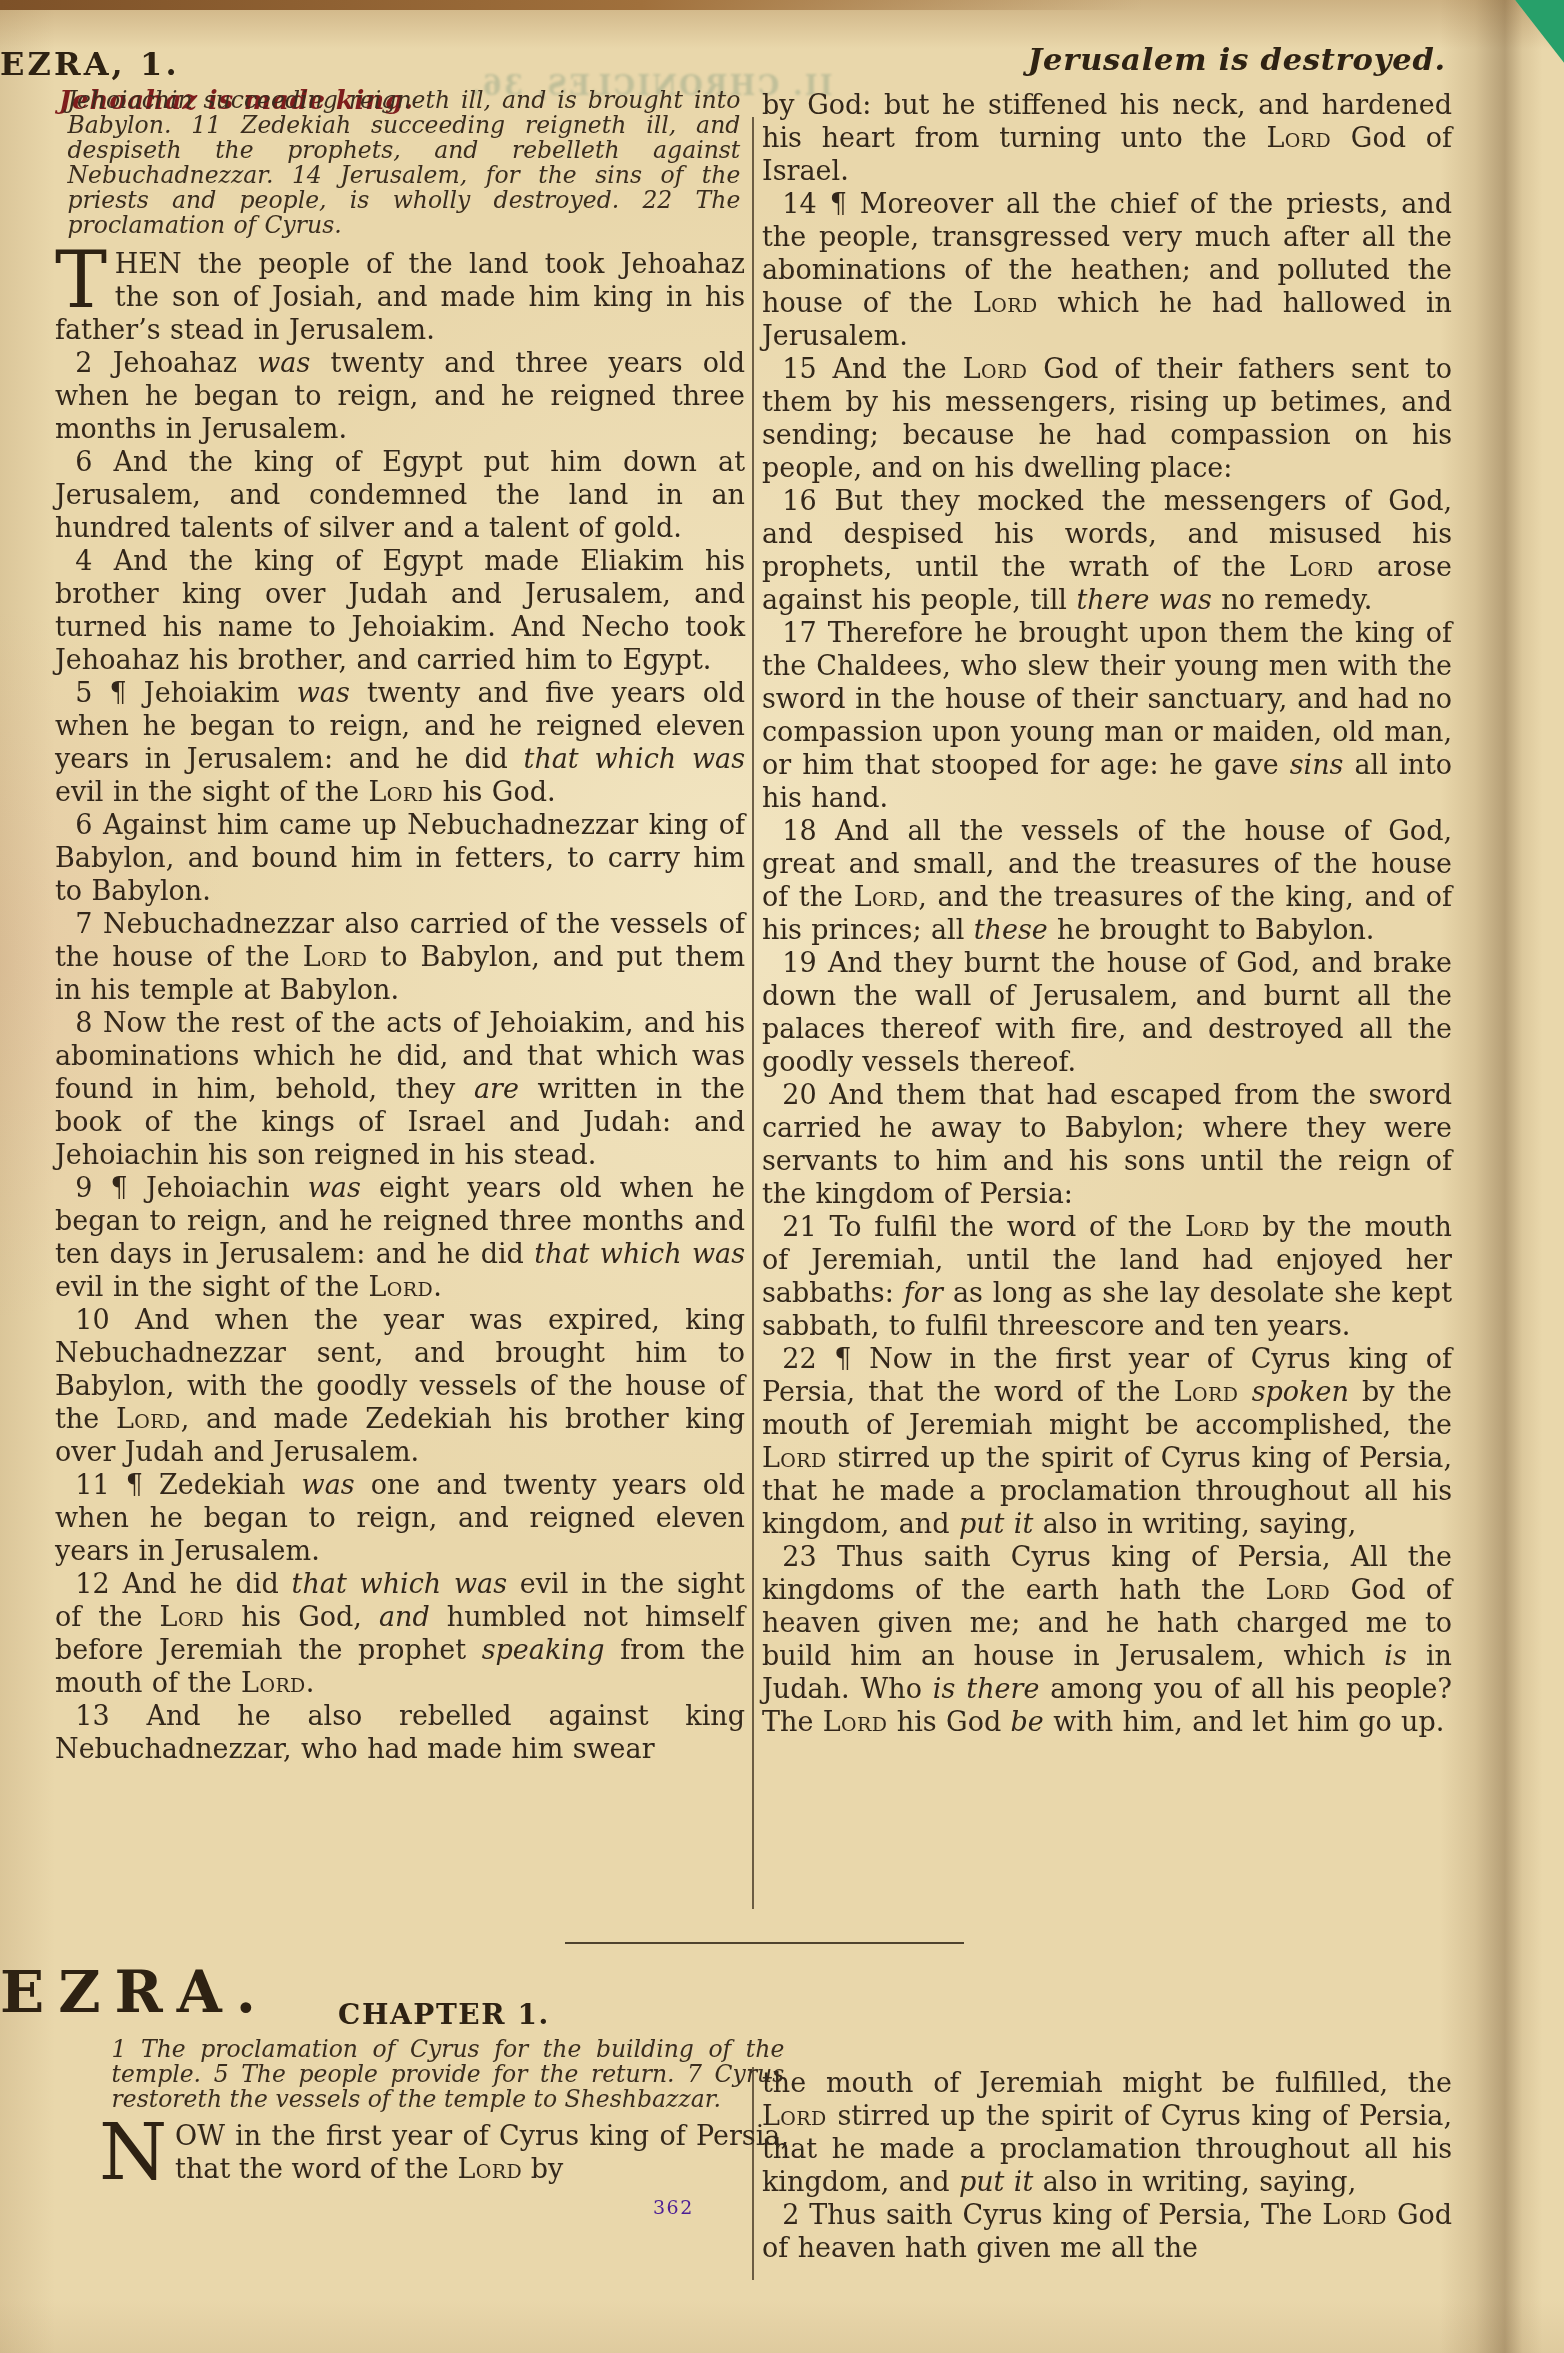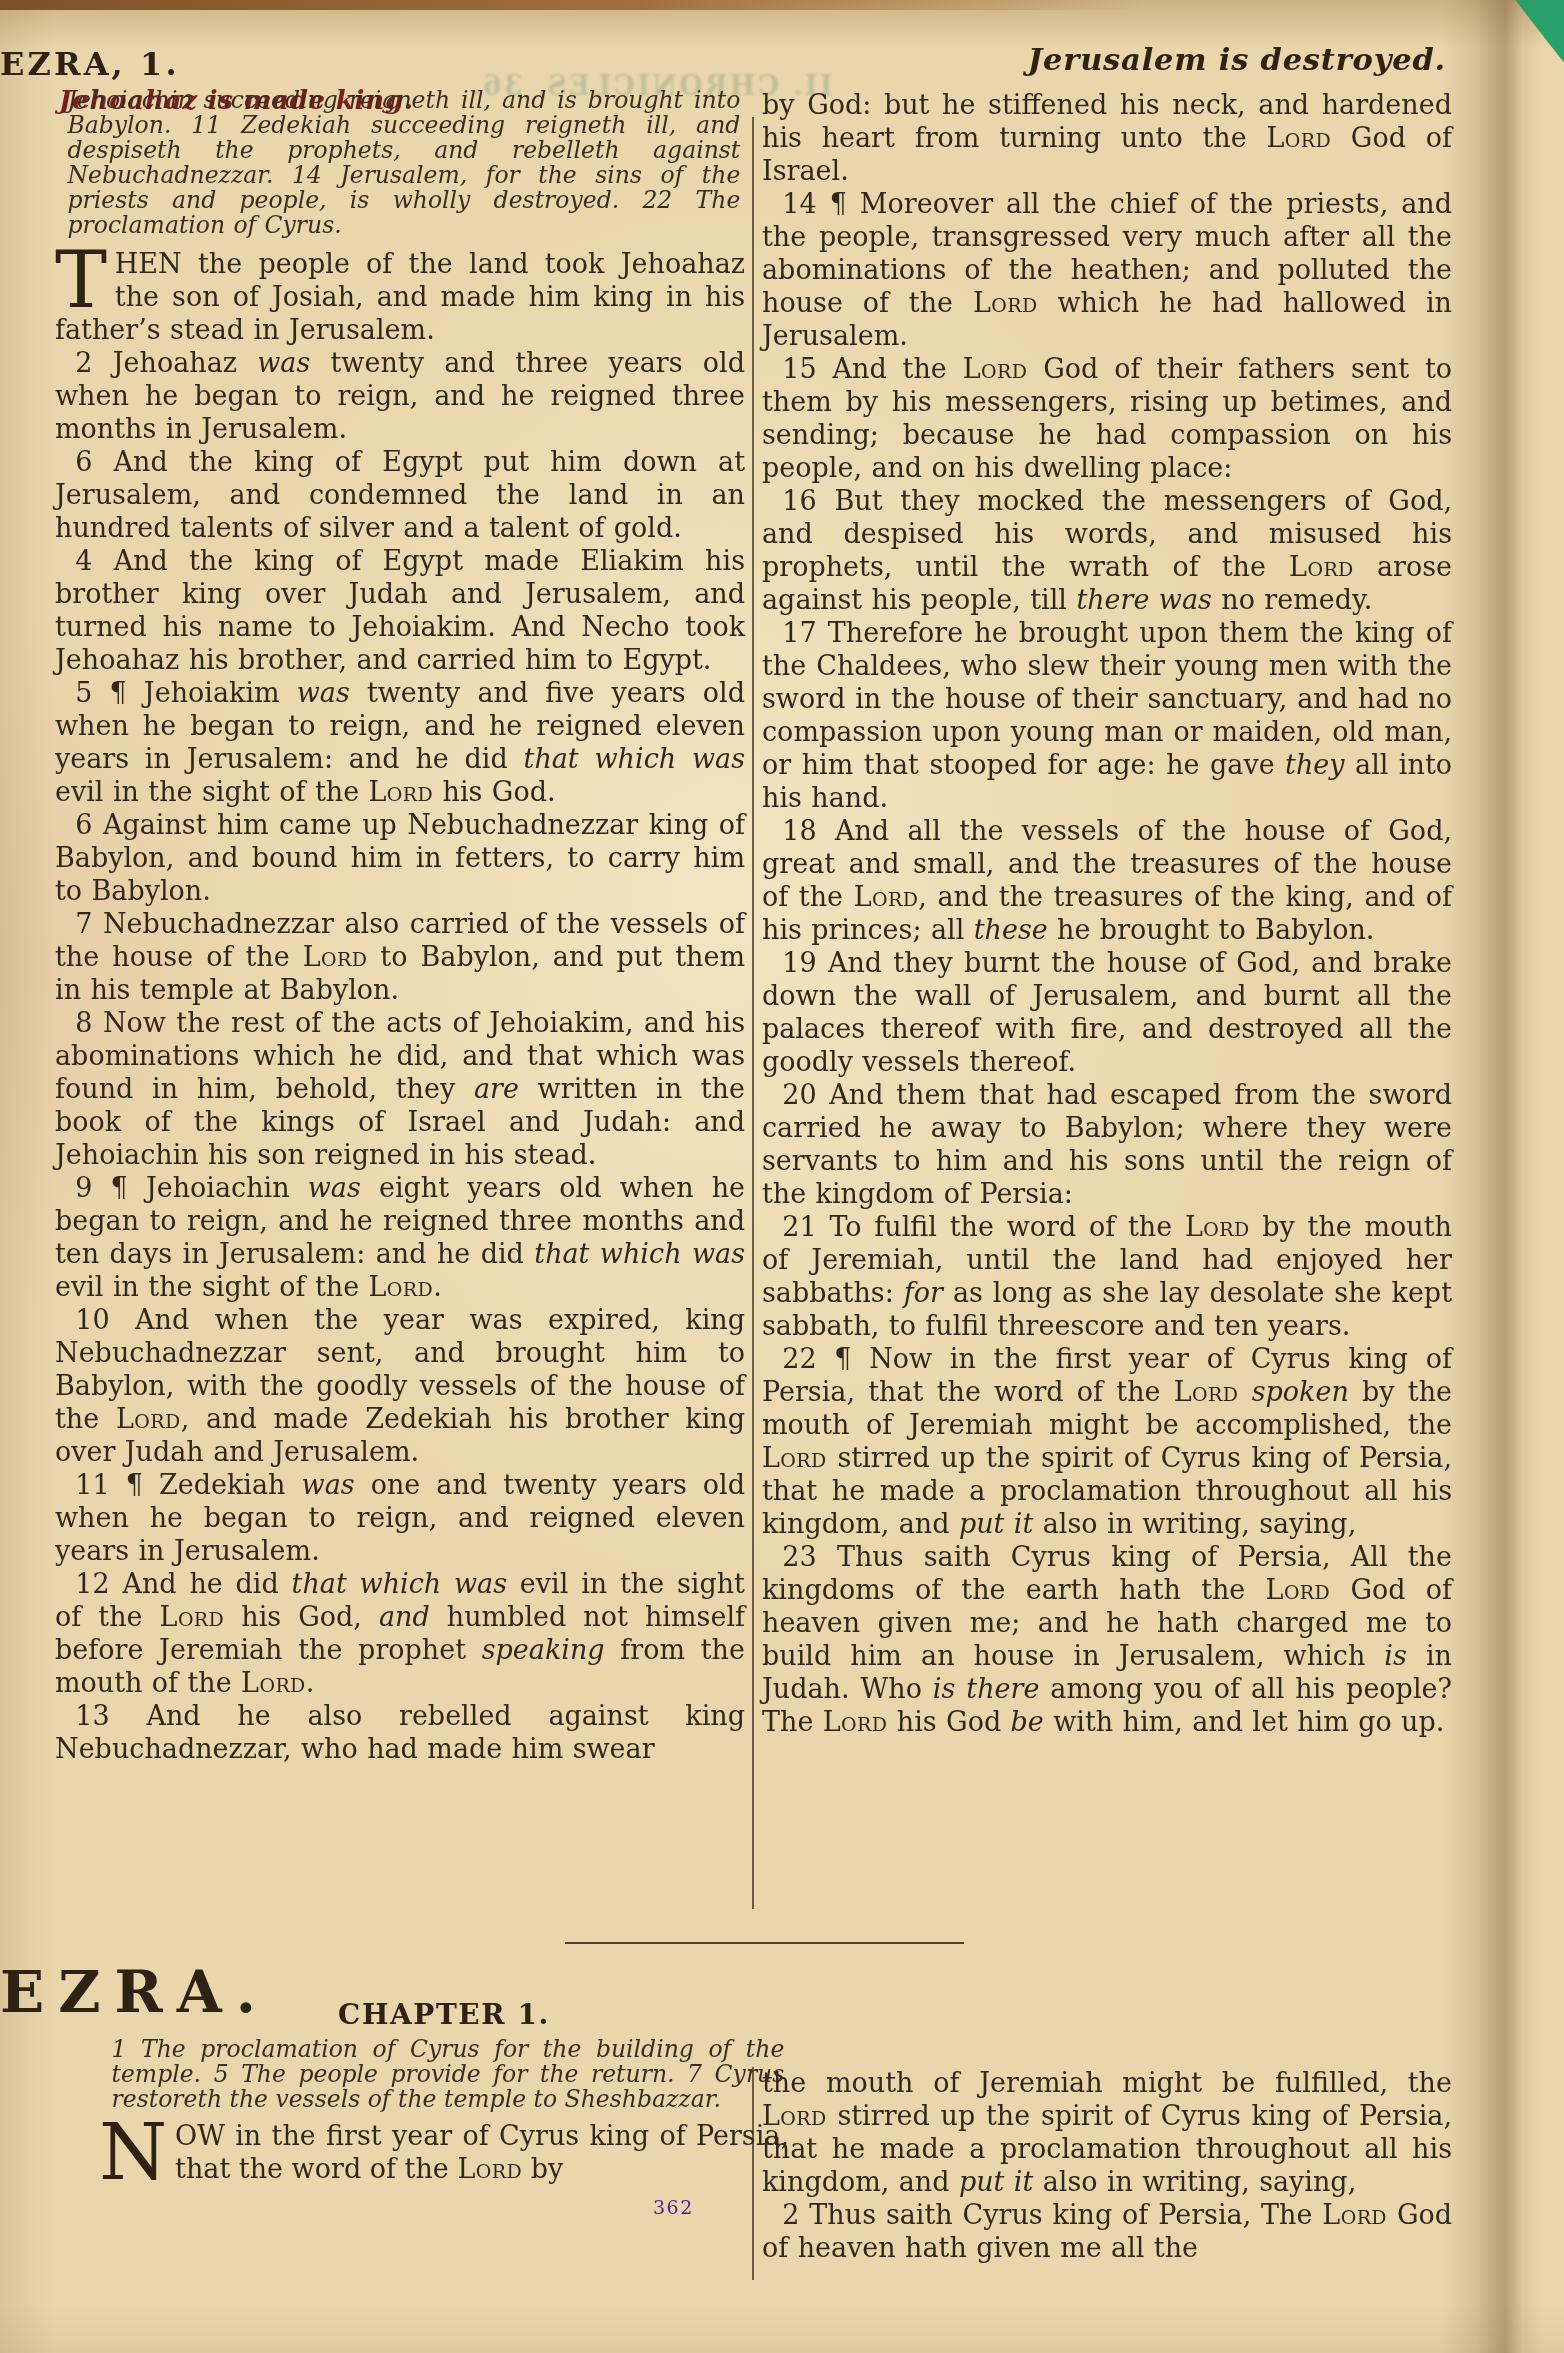--- a/index.html
+++ b/index.html
@@ -101,21 +101,21 @@
         <p class="verse">13 And he also rebelled against king Nebuchadnezzar, who had made him swear</p>
       </div>
   </div>
 
   <div class="col col-right">
     <div>
         <p class="verse cont">by God: but he stiffened his neck, and hardened his heart from turning unto the <span class="sc">Lord</span> God of Israel.</p>
         <p class="verse">14 ¶ Moreover all the chief of the priests, and the people, transgressed very much after all the abominations of the heathen; and polluted the house of the <span class="sc">Lord</span> which he had hallowed in Jerusalem.</p>
         <p class="verse">15 And the <span class="sc">Lord</span> God of their fathers sent to them by his messengers, rising up betimes, and sending; because he had compassion on his people, and on his dwelling place:</p>
         <p class="verse">16 But they mocked the messengers of God, and despised his words, and misused his prophets, until the wrath of the <span class="sc">Lord</span> arose against his people, till <i>there was</i> no remedy.</p>
-        <p class="verse">17 Therefore he brought upon them the king of the Chaldees, who slew their young men with the sword in the house of their sanctuary, and had no compassion upon young man or maiden, old man, or him that stooped for age: he gave <i>they</i> all into his hand.</p>
+        <p class="verse">17 Therefore he brought upon them the king of the Chaldees, who slew their young men with the sword in the house of their sanctuary, and had no compassion upon young man or maiden, old man, or him that stooped for age: he gave <i>sins</i> all into his hand.</p>
         <p class="verse">18 And all the vessels of the house of God, great and small, and the treasures of the house of the <span class="sc">Lord</span>, and the treasures of the king, and of his princes; all <i>these</i> he brought to Babylon.</p>
         <p class="verse">19 And they burnt the house of God, and brake down the wall of Jerusalem, and burnt all the palaces thereof with fire, and destroyed all the goodly vessels thereof.</p>
         <p class="verse">20 And them that had escaped from the sword carried he away to Babylon; where they were servants to him and his sons until the reign of the kingdom of Persia:</p>
         <p class="verse">21 To fulfil the word of the <span class="sc">Lord</span> by the mouth of Jeremiah, until the land had enjoyed her sabbaths: <i>for</i> as long as she lay desolate she kept sabbath, to fulfil threescore and ten years.</p>
         <p class="verse">22 ¶ Now in the first year of Cyrus king of Persia, that the word of the <span class="sc">Lord</span> <i>spoken</i> by the mouth of Jeremiah might be accomplished, the <span class="sc">Lord</span> stirred up the spirit of Cyrus king of Persia, that he made a proclamation throughout all his kingdom, and <i>put it</i> also in writing, saying,</p>
         <p class="verse">23 Thus saith Cyrus king of Persia, All the kingdoms of the earth hath the <span class="sc">Lord</span> God of heaven given me; and he hath charged me to build him an house in Jerusalem, which <i>is</i> in Judah. Who <i>is there</i> among you of all his people? The <span class="sc">Lord</span> his God <i>be</i> with him, and let him go up.</p>
       </div>
   </div>
 
   <div class="divider div-top"></div>

